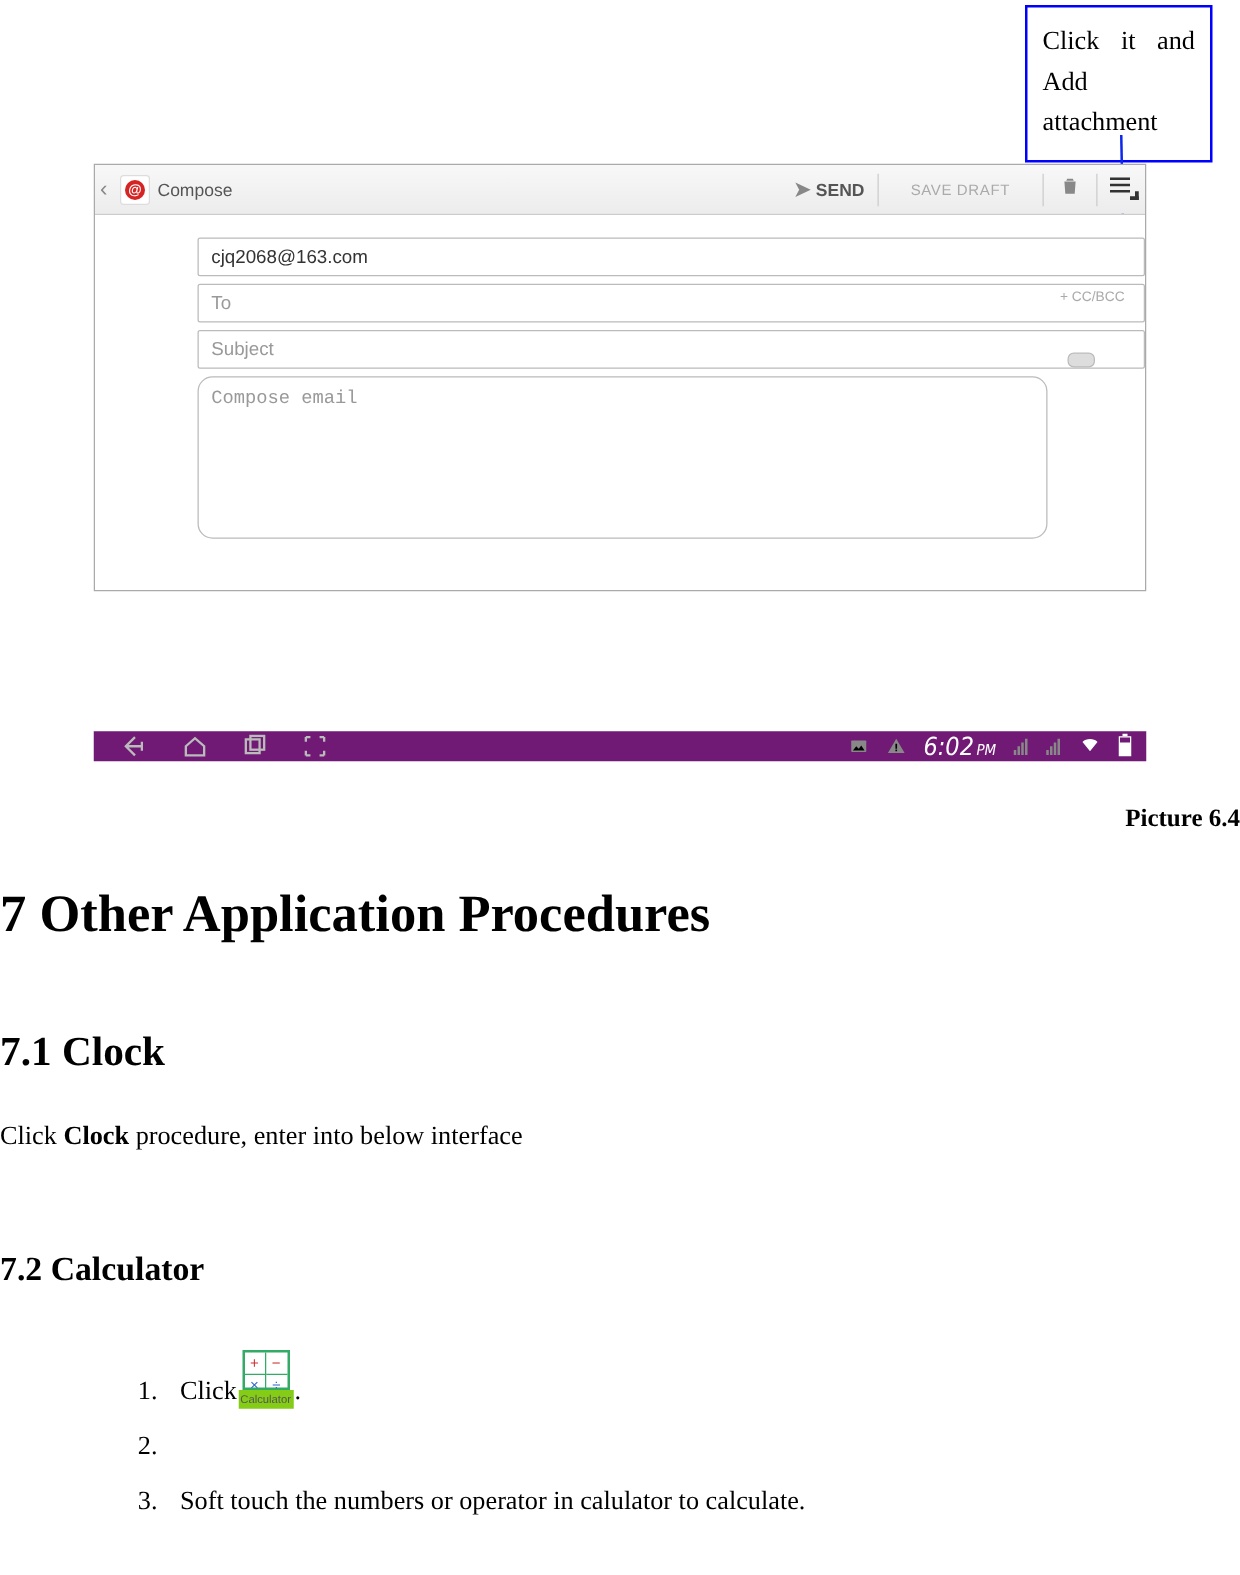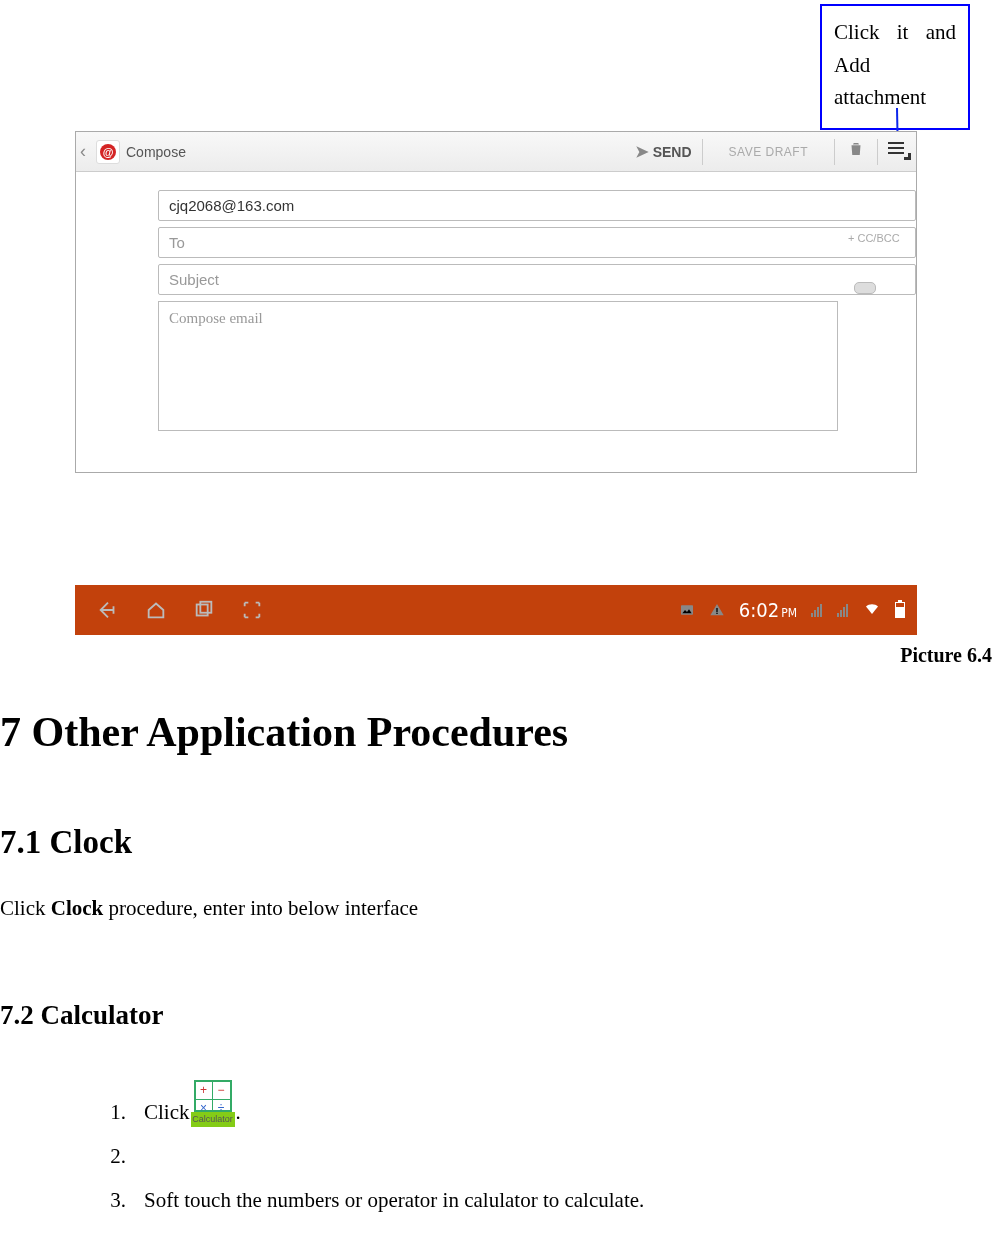--- a/index.html
+++ b/index.html
@@ -97,23 +97,23 @@
     padding:6px 10px;
     margin-bottom:6px;
     font-family: Arial, sans-serif;
     font-size:15px;
     color:#333;
     background:#fff;
   }
   .field.placeholder { color:#999; }
   .compose-area {
     width:680px; height:130px;
-    border:1px solid #bbb; border-radius:0;
+    border:1px solid #bbb; border-radius:12px;
     padding:8px 10px; color:#999;
-    font-family: Liberation Serif, serif; font-size:15px;
+    font-family: Liberation Mono, monospace; font-size:15px;
     background:#fff;
   }
   .ccbcc {
     position:absolute;
     top: 60px;
     left: 772px;
     font-family: Arial, sans-serif; font-size:11px; color:#aaa;
   }
   .ccbcc::before { content:"+ "; color:#aaa; }
   .attach-tab {
@@ -123,26 +123,27 @@
     width:22px; height:12px;
     background:#ddd; border:1px solid #bbb; border-radius:5px 5px 5px 5px;
   }
 
   
   .navbar {
     position:absolute;
     top: 585px;
     left: 75px;
     width: 842px;
-    height: 50px;
-    background:#c2410c;
+    height: 24px;
+    background:#701a75;
     display:flex;
     align-items:center;
     color:#bbb;
     font-family: Arial, sans-serif;
+    font-style: italic;
   }
   .nav-left { display:flex; align-items:center; gap:26px; padding-left:22px;}
   .nav-left .nav-ic { width:22px; height:22px; display:flex; align-items:center; justify-content:center; }
   .nav-ic svg { width:22px; height:22px; }
   .nav-spacer { flex:1; }
   .nav-right { display:flex; align-items:center; gap:14px; padding-right:12px; }
   .nav-time { color:#fff; font-size:20px; font-family:"Arial Narrow","DejaVu Sans Condensed",Arial,sans-serif; font-stretch:condensed; display:flex; align-items:baseline; }
   .nav-time .ampm { font-size:12px; margin-left:2px; font-stretch:condensed; }
   .small-ic { width:16px; height:16px; color:#888; }
   .tiny-sig { width:12px; height:14px; display:flex; align-items:flex-end; gap:1px;}

